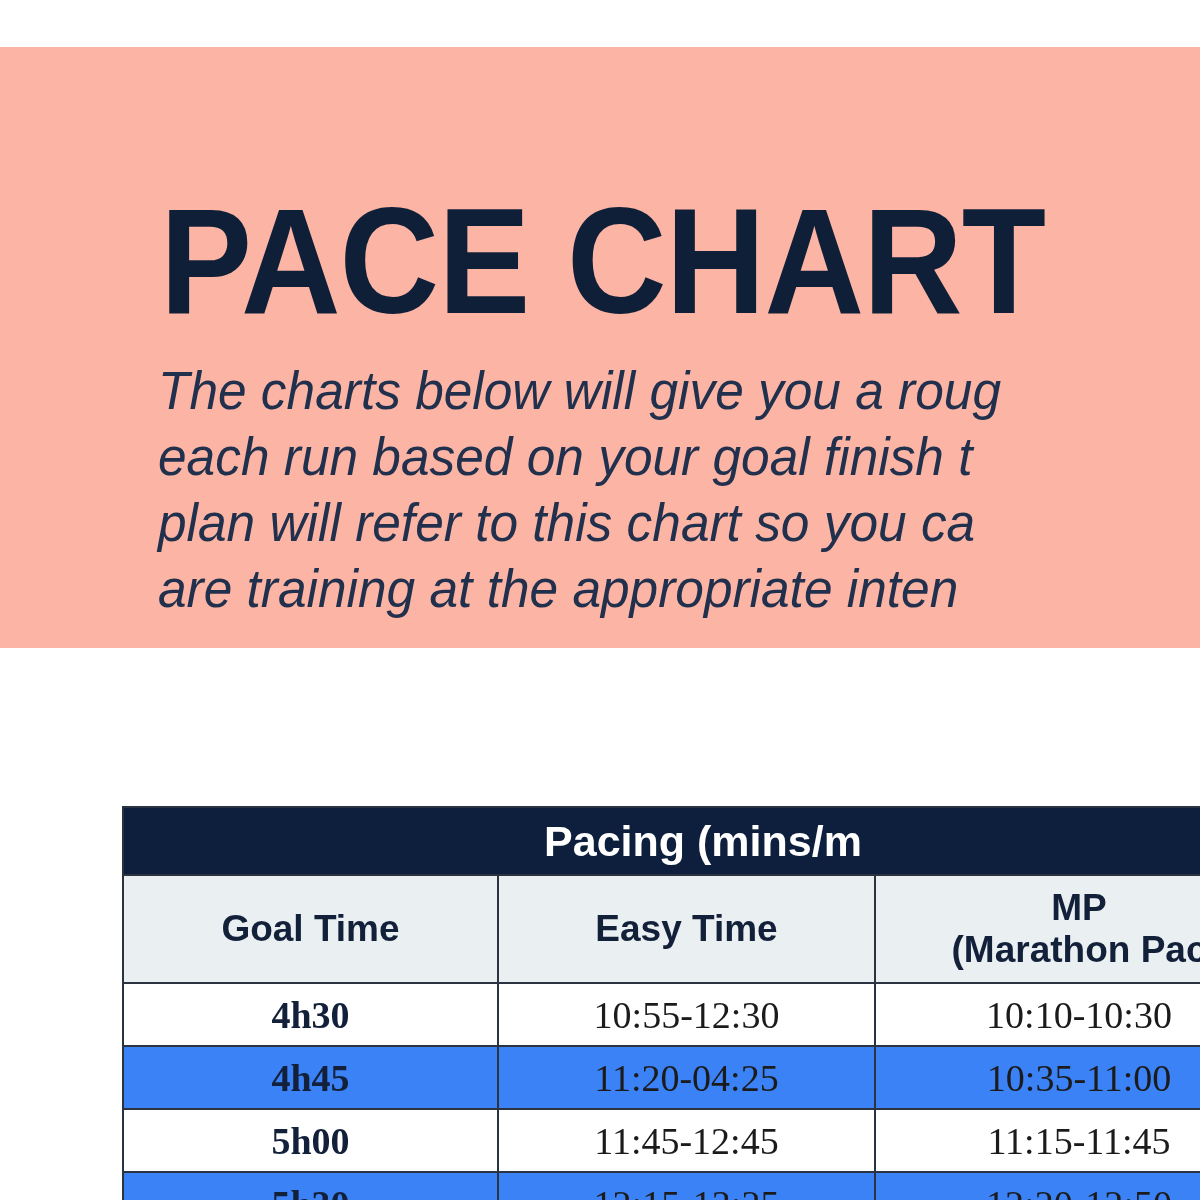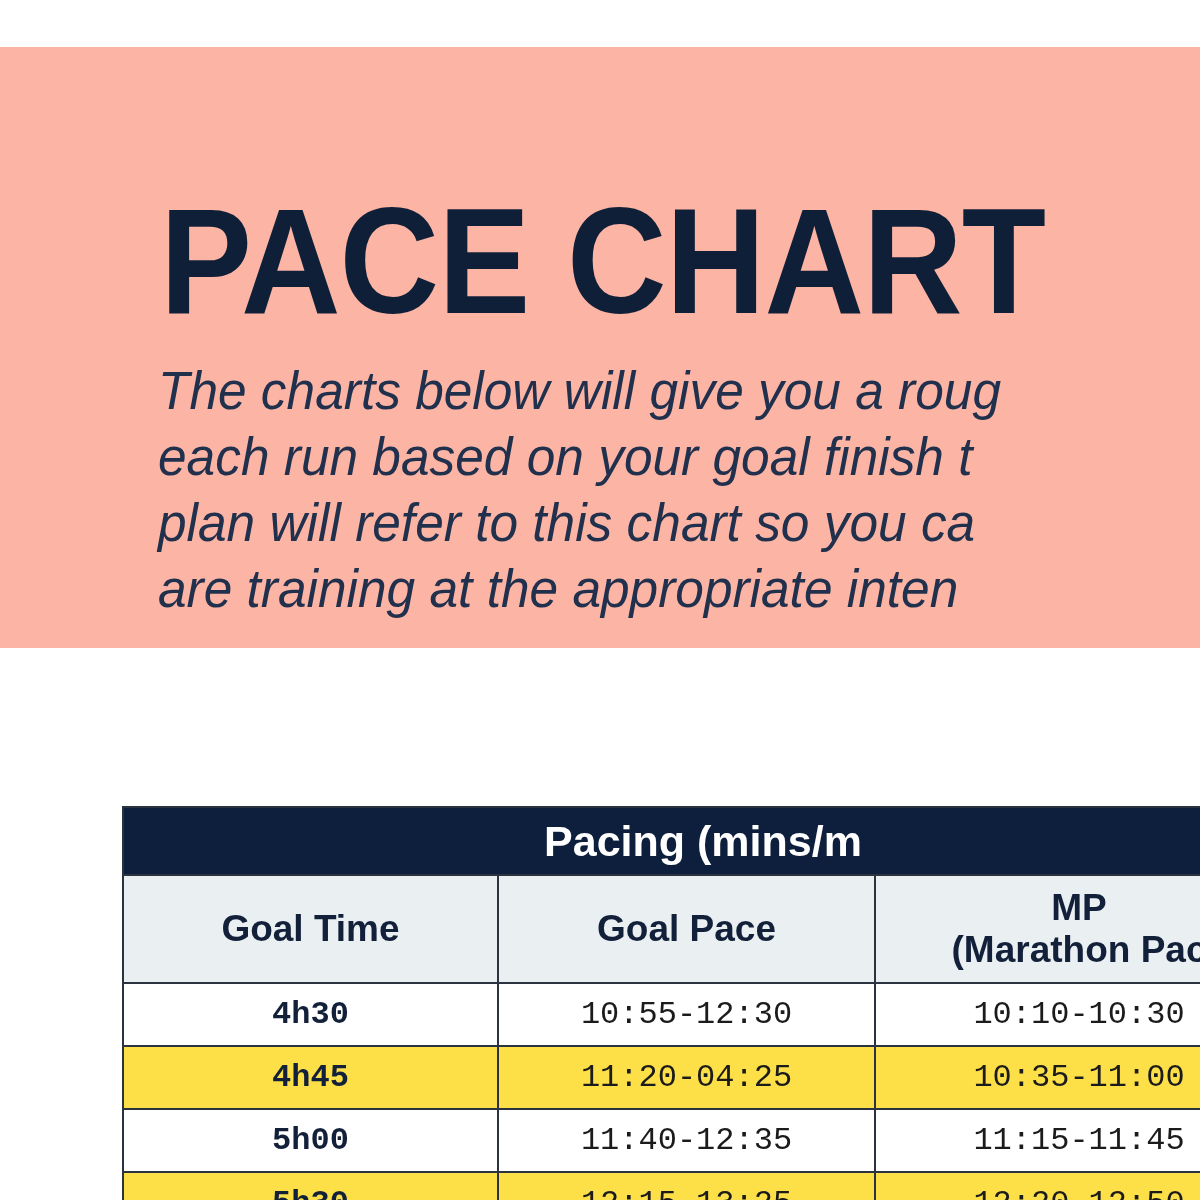--- a/index.html
+++ b/index.html
@@ -126,31 +126,31 @@
     line-height: 42px;
     white-space: nowrap;
   }
   .col-head .hl {
     display: block;
   }
 
   
   tr.data-row td {
     height: 61px;
-    font-family: Liberation Mono, monospace;
-    font-size: 32px;
+    font-family: Liberation Serif, serif;
+    font-size: 38px;
     color: #1b1b1b;
     white-space: nowrap;
   }
   tr.data-row td.goal-cell {
     font-weight: 700;
     color: #13203a;
   }
   tr.row-odd  td { background: #ffffff; }
-  tr.row-even td { background: #fde047; }
+  tr.row-even td { background: #3b82f6; }
 </style>
 </head>
 <body>
 
 <div id="page">
 
   <div class="hero-band">
 
     <div class="hero-title">PACE CHART</div>
 
@@ -173,21 +173,21 @@
 
       <thead>
         <tr>
           <th class="banner-cell" colspan="3">Pacing (mins/m</th>
         </tr>
         <tr>
           <th class="col-head">
             <span class="hl">Goal Time</span>
           </th>
           <th class="col-head">
-            <span class="hl">Goal Pace</span>
+            <span class="hl">Easy Time</span>
           </th>
           <th class="col-head">
             <span class="hl">MP</span>
             <span class="hl">(Marathon Pac</span>
           </th>
         </tr>
       </thead>
 
       <tbody>
         <tr class="data-row row-odd">
@@ -195,21 +195,21 @@
           <td>10:55-12:30</td>
           <td>10:10-10:30</td>
         </tr>
         <tr class="data-row row-even">
           <td class="goal-cell">4h45</td>
           <td>11:20-04:25</td>
           <td>10:35-11:00</td>
         </tr>
         <tr class="data-row row-odd">
           <td class="goal-cell">5h00</td>
-          <td>11:40-12:35</td>
+          <td>11:45-12:45</td>
           <td>11:15-11:45</td>
         </tr>
         <tr class="data-row row-even">
           <td class="goal-cell">5h30</td>
           <td>12:15-13:25</td>
           <td>12:20-12:50</td>
         </tr>
       </tbody>
     </table>
   </div>

